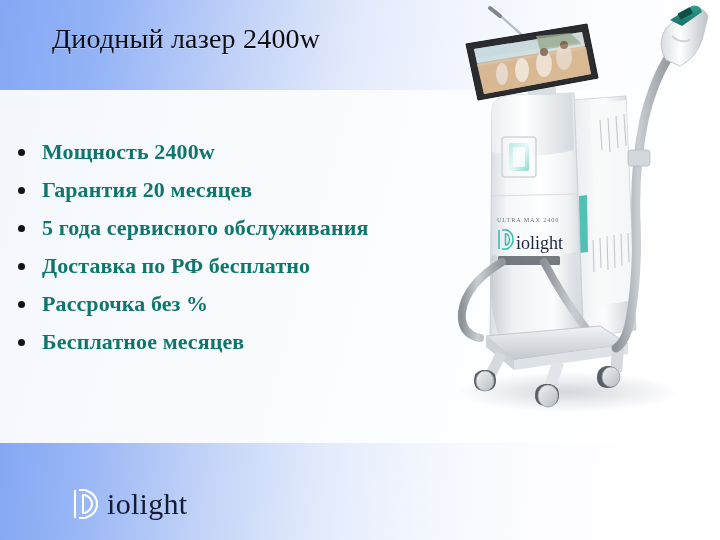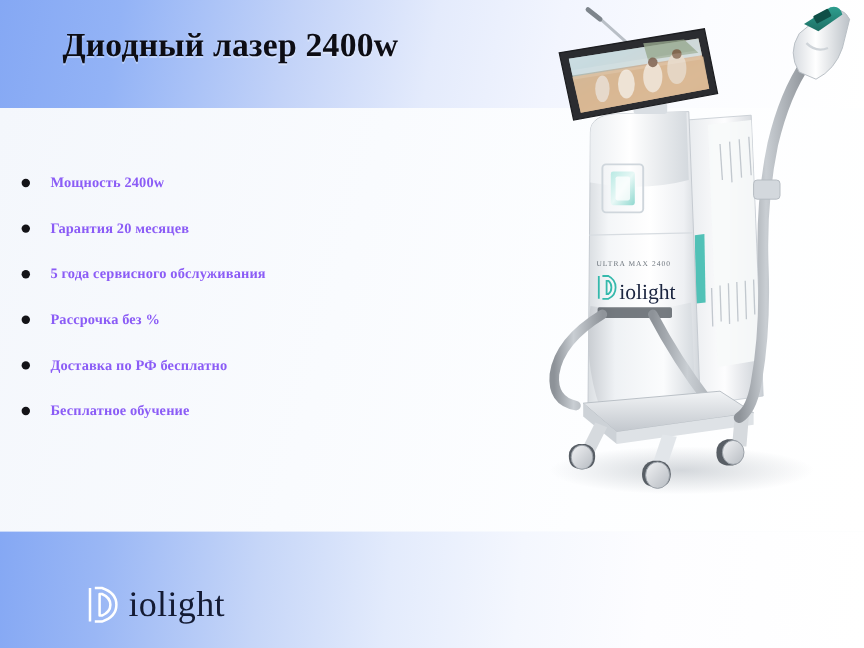--- a/index.html
+++ b/index.html
@@ -21,39 +21,39 @@
     position:absolute;left:0;top:443px;width:720px;height:97px;
     background:linear-gradient(95deg,#85a8f4 0%,#9ab7f5 12%,#c6d6f8 30%,#e3ebfc 45%,#f4f7fe 60%,#fdfdff 75%,#ffffff 100%);
   }
   .body-bg{
     position:absolute;left:0;top:90px;width:720px;height:353px;
     background:linear-gradient(105deg,#f4f7fc 0%,#f9fbfe 40%,#fdfeff 70%,#ffffff 100%);
   }
   
   .title{
     position:absolute;left:52px;top:23px;
-    font-size:28px;font-weight:bold;color:#0d0d14;
+    font-size:28px;font-weight:normal;color:#0d0d14;
     letter-spacing:0.2px;white-space:nowrap;
     text-shadow:0 1px 0 rgba(255,255,255,0.35);
   }
   
   .bullets{
     position:absolute;left:0;top:133px;width:440px;
     list-style:none;margin:0;padding:0;
   }
   .bullet-row{
     position:relative;height:38px;padding-left:42px;
     display:flex;align-items:center;
   }
   .bullet-dot{
     position:absolute;left:18px;top:50%;margin-top:-3px;
     width:7px;height:7px;border-radius:50%;background:#131317;
   }
   .bullet-text{
-    font-size:12px;font-weight:bold;color:#8b5cf6;
+    font-size:22px;font-weight:bold;color:#0f766e;
     white-space:nowrap;letter-spacing:0.1px;
   }
   
   .logo{
     position:absolute;left:72px;top:487px;
     display:flex;align-items:center;gap:5px;
   }
   .logo-mark{width:30px;height:34px;display:block;}
   .logo-word{
     font-size:30px;color:#141b33;letter-spacing:0.3px;line-height:1;
@@ -256,29 +256,29 @@
     <li class="bullet-row">
       <span class="bullet-dot"></span>
       <span class="bullet-text">Гарантия 20 месяцев</span>
     </li>
     <li class="bullet-row">
       <span class="bullet-dot"></span>
       <span class="bullet-text">5 года сервисного обслуживания</span>
     </li>
     <li class="bullet-row">
       <span class="bullet-dot"></span>
+      <span class="bullet-text">Доставка по РФ бесплатно</span>
+    </li>
+    <li class="bullet-row">
+      <span class="bullet-dot"></span>
       <span class="bullet-text">Рассрочка без %</span>
     </li>
     <li class="bullet-row">
       <span class="bullet-dot"></span>
-      <span class="bullet-text">Доставка по РФ бесплатно</span>
-    </li>
-    <li class="bullet-row">
-      <span class="bullet-dot"></span>
-      <span class="bullet-text">Бесплатное обучение</span>
+      <span class="bullet-text">Бесплатное месяцев</span>
     </li>
   </ul>
 
   <div class="logo">
     <svg class="logo-mark" viewBox="0 0 30 34">
       <path d="M3 3 L3 31 M7 3 L13 3 Q25 7 25 17 Q25 27 13 31 L7 31
                M11 8 L13 8 Q20 11 20 17 Q20 23 13 26 L11 26 Z" fill="none" stroke="#ffffff" stroke-width="2.1" stroke-linejoin="round"></path>
     </svg>
     <span class="logo-word">iolight</span>
   </div>

